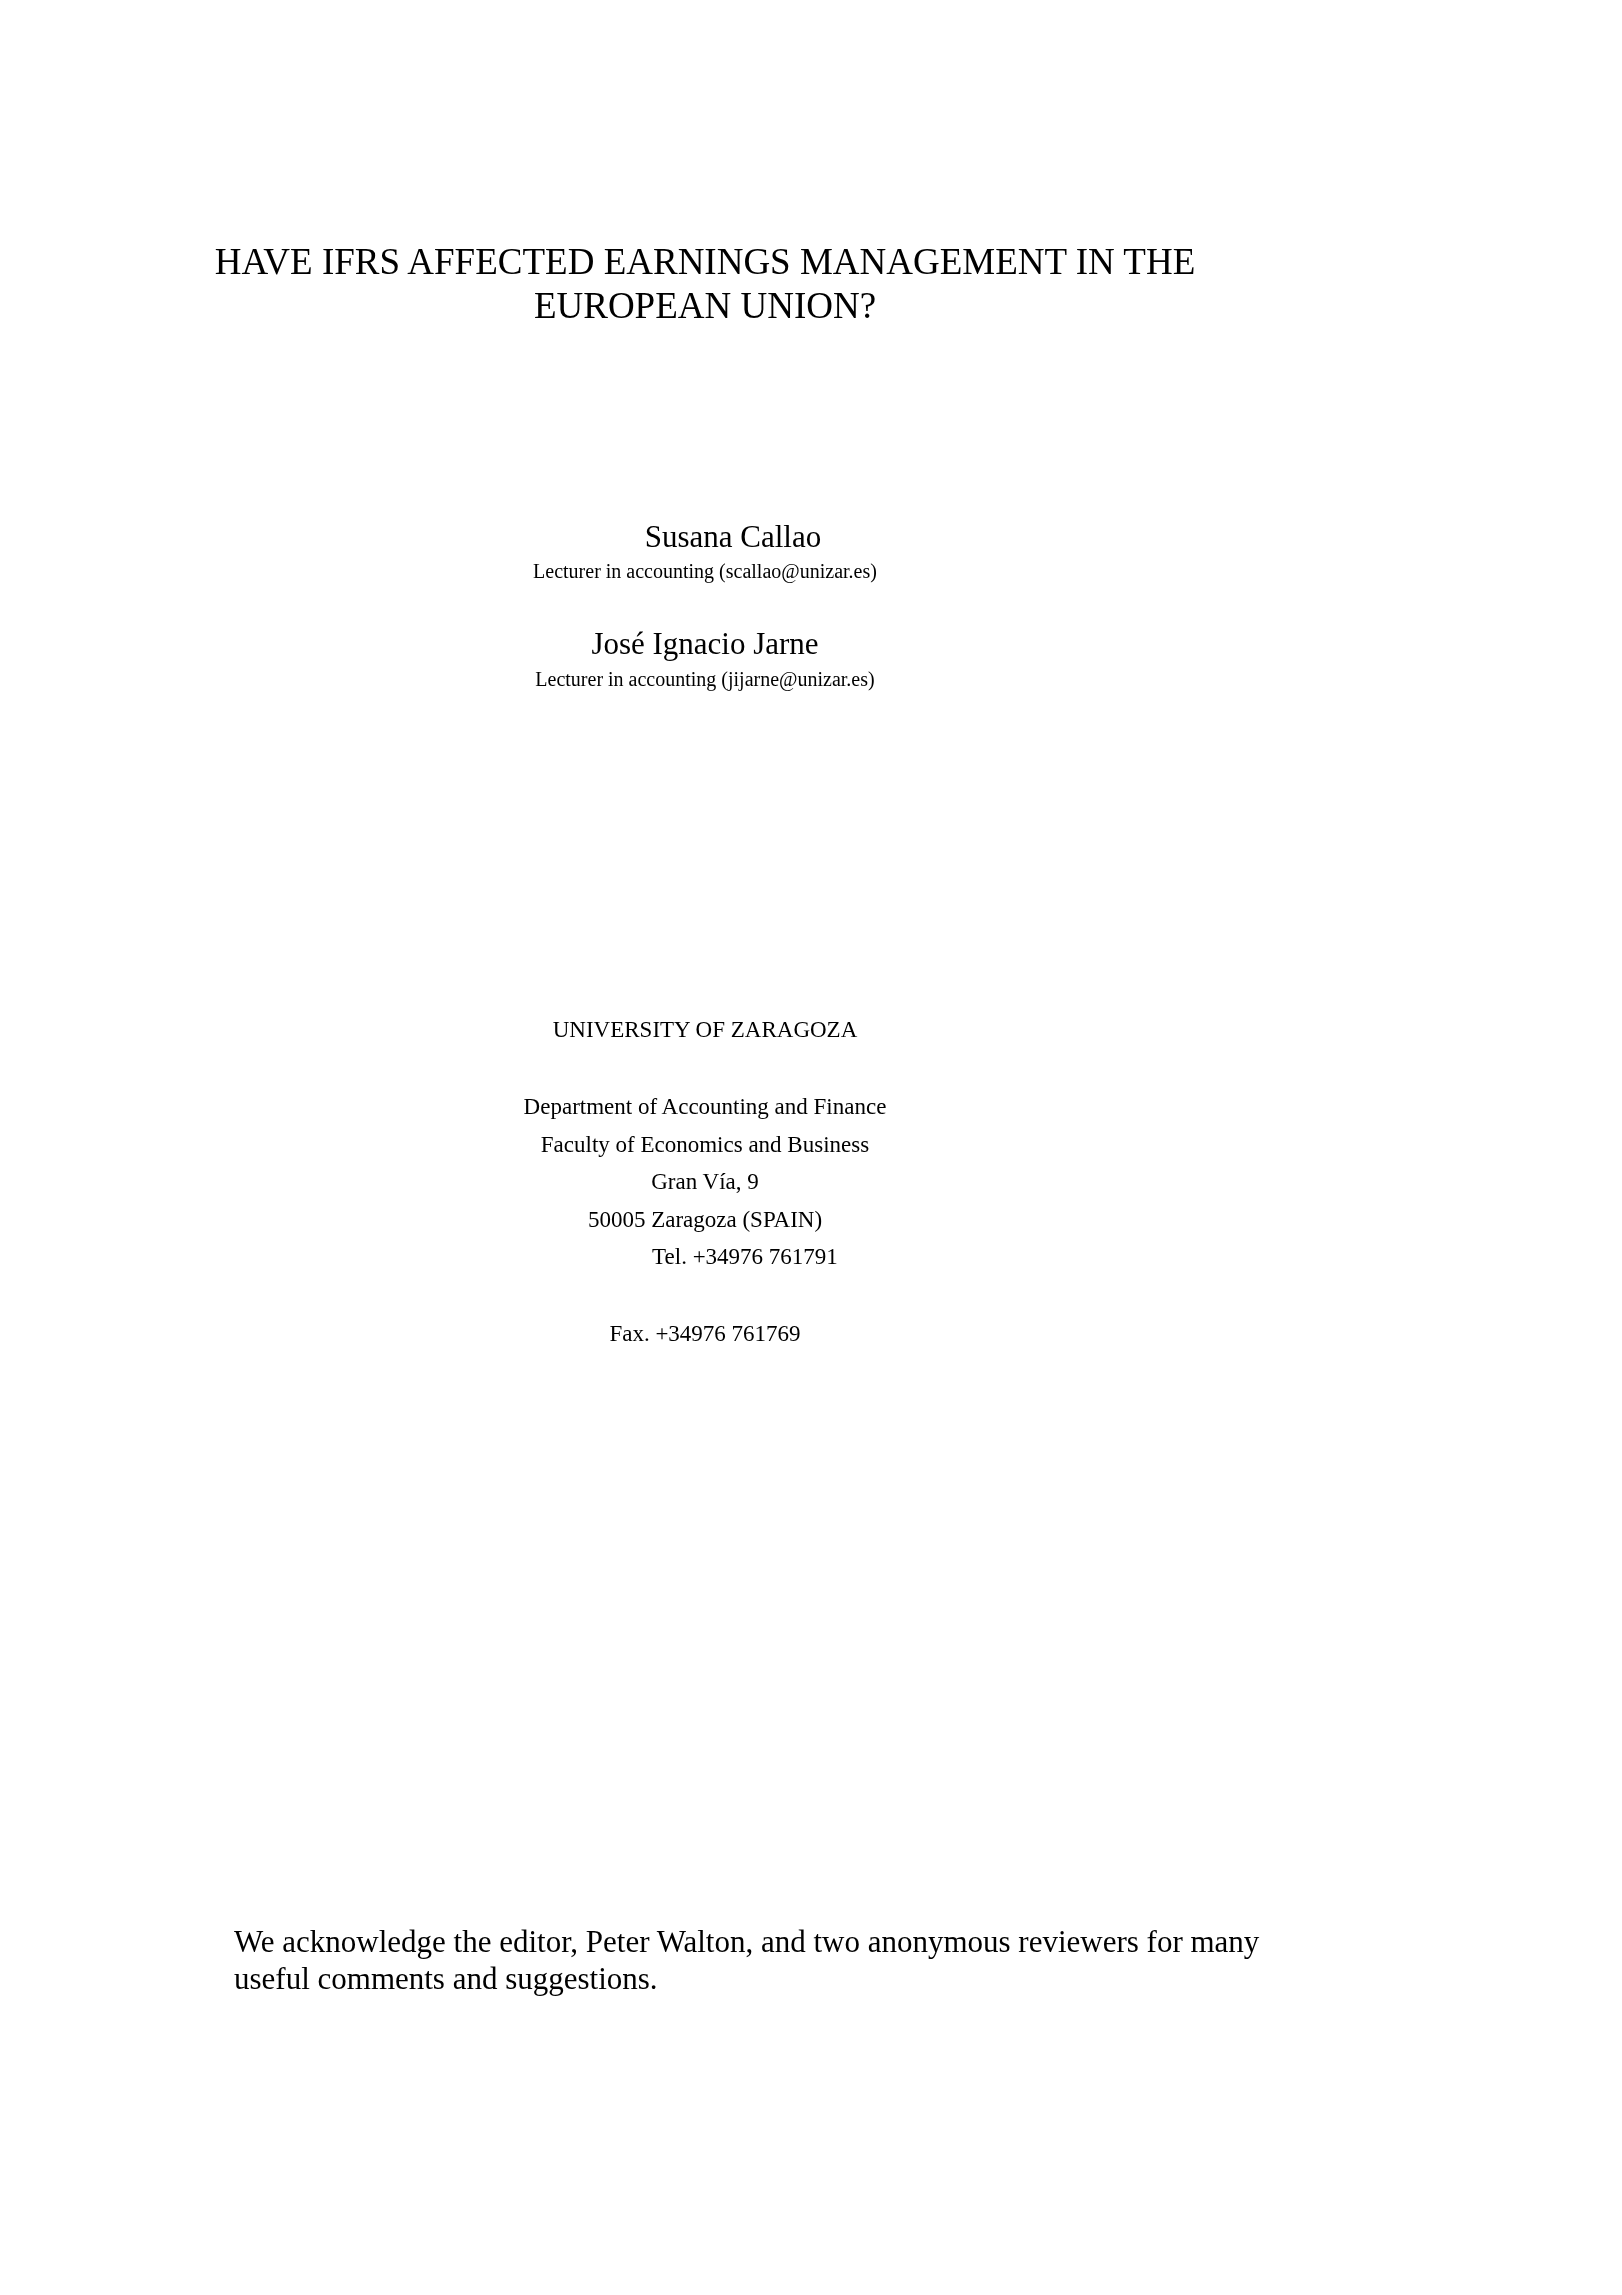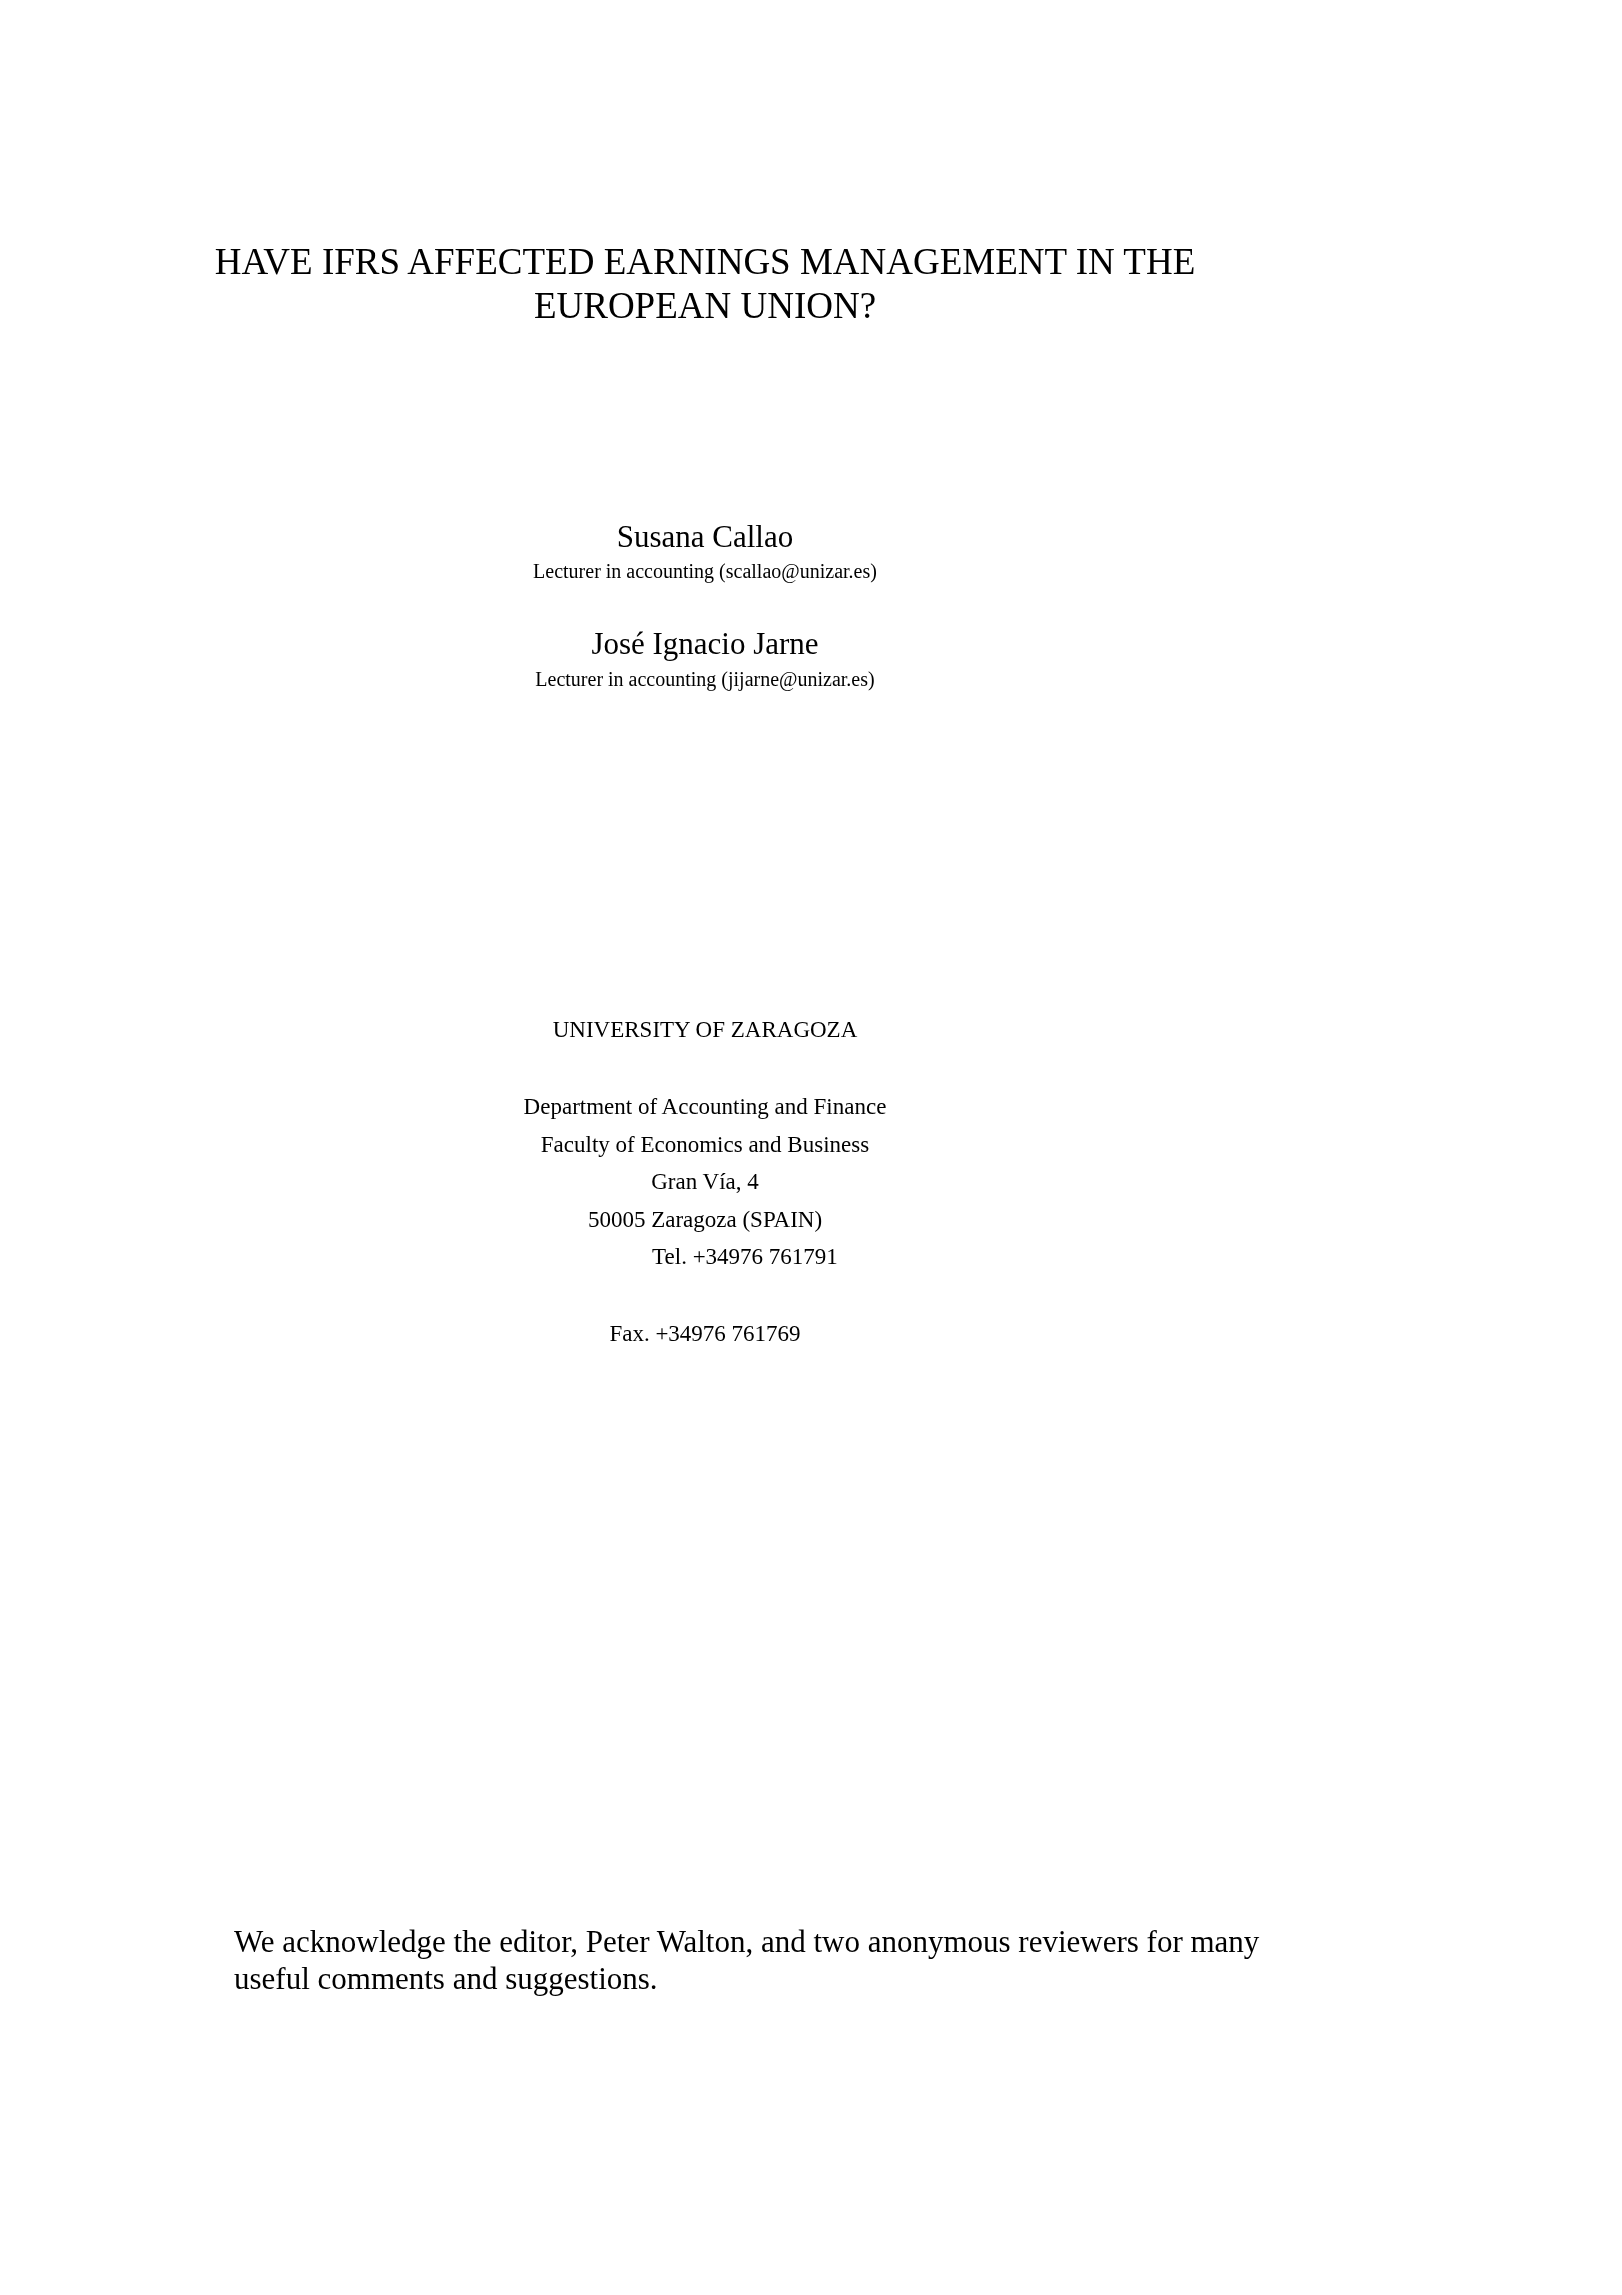--- a/index.html
+++ b/index.html
@@ -14,31 +14,31 @@
 </style>
 </head>
 <body>
 
 <div>
   <div class="c title" style="top:240px;">HAVE IFRS AFFECTED EARNINGS MANAGEMENT IN THE</div>
   <div class="c title" style="top:284px;">EUROPEAN UNION?</div>
 </div>
 
 <div>
-  <div class="c name" style="top:518px;">Susana Callao</div>
+  <div class="c name" style="top:518px;padding-left:28px;">Susana Callao</div>
   <div class="c sub" style="top:556px;">Lecturer in accounting (scallao@unizar.es)</div>
   <div class="c name" style="top:625px;">José Ignacio Jarne</div>
   <div class="c sub" style="top:664px;">Lecturer in accounting (jijarne@unizar.es)</div>
 </div>
 
 <div>
   <div class="c inst" style="top:1011px;">UNIVERSITY OF ZARAGOZA</div>
   <div class="c inst" style="top:1088px;">Department of Accounting and Finance</div>
   <div class="c inst" style="top:1126px;">Faculty of Economics and Business</div>
-  <div class="c inst" style="top:1163px;">Gran Vía, 4</div>
+  <div class="c inst" style="top:1163px;">Gran Vía, 9</div>
   <div class="c inst" style="top:1201px;">50005 Zaragoza (SPAIN)</div>
   <div class="c inst" style="top:1238px;padding-left:40px;">Tel. +34976 761791</div>
   <div class="c inst" style="top:1315px;">Fax. +34976 761769</div>
 </div>
 
 <div>
   <div class="ack" style="top:1923px;">We acknowledge the editor, Peter Walton, and two anonymous reviewers for many</div>
   <div class="ack" style="top:1960px;">useful comments and suggestions.</div>
 </div>
 

